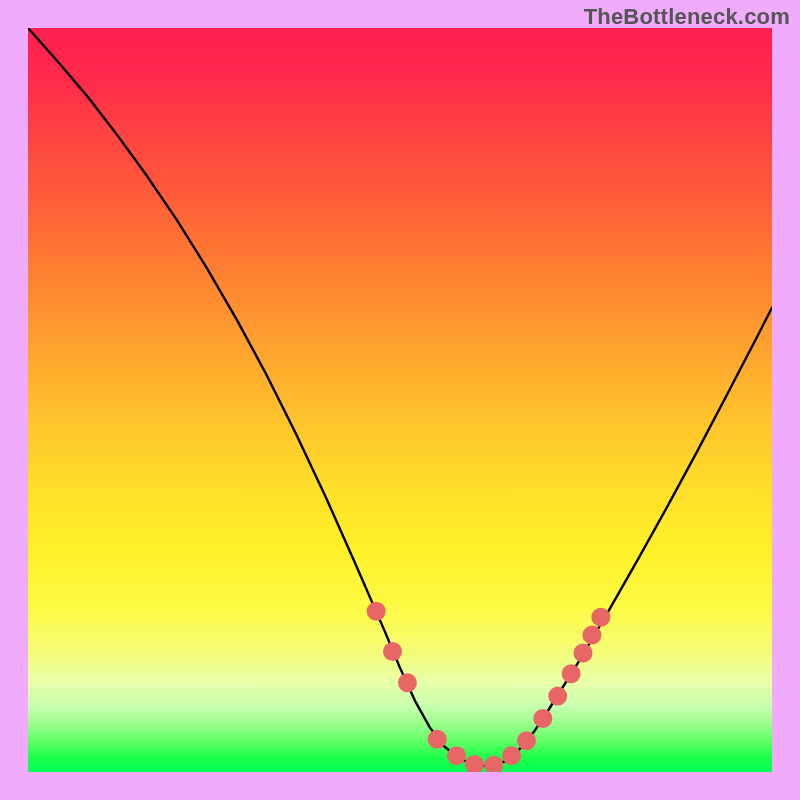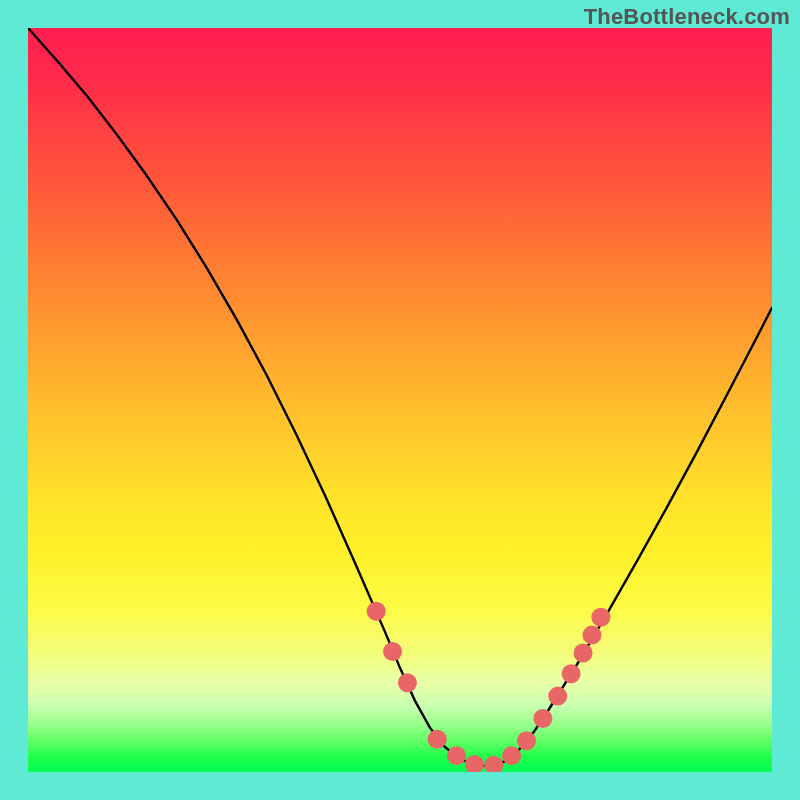--- a/index.html
+++ b/index.html
@@ -8,21 +8,21 @@
     width: 800px;
     height: 800px;
     background: #000;
     overflow: hidden;
     font-family: Arial, Helvetica, sans-serif;
   }
   .frame {
     position: relative;
     width: 800px;
     height: 800px;
-    background: #5eead4;
+    background: #f0abfc;
   }
   .watermark {
     position: absolute;
     top: 4px;
     right: 10px;
     color: #555;
     font-size: 22px;
     font-weight: 600;
     letter-spacing: 0.2px;
     z-index: 50;

